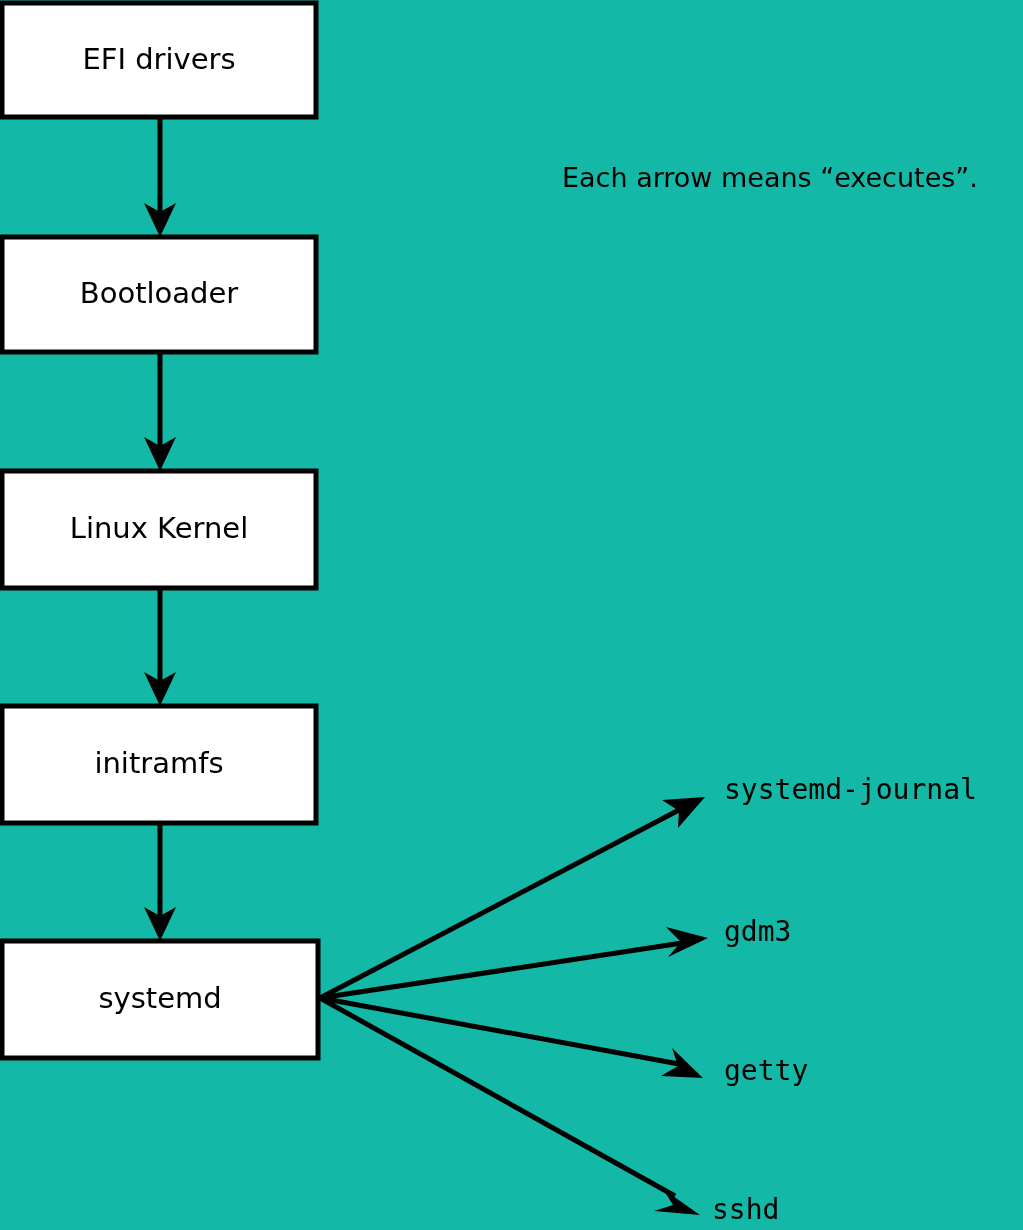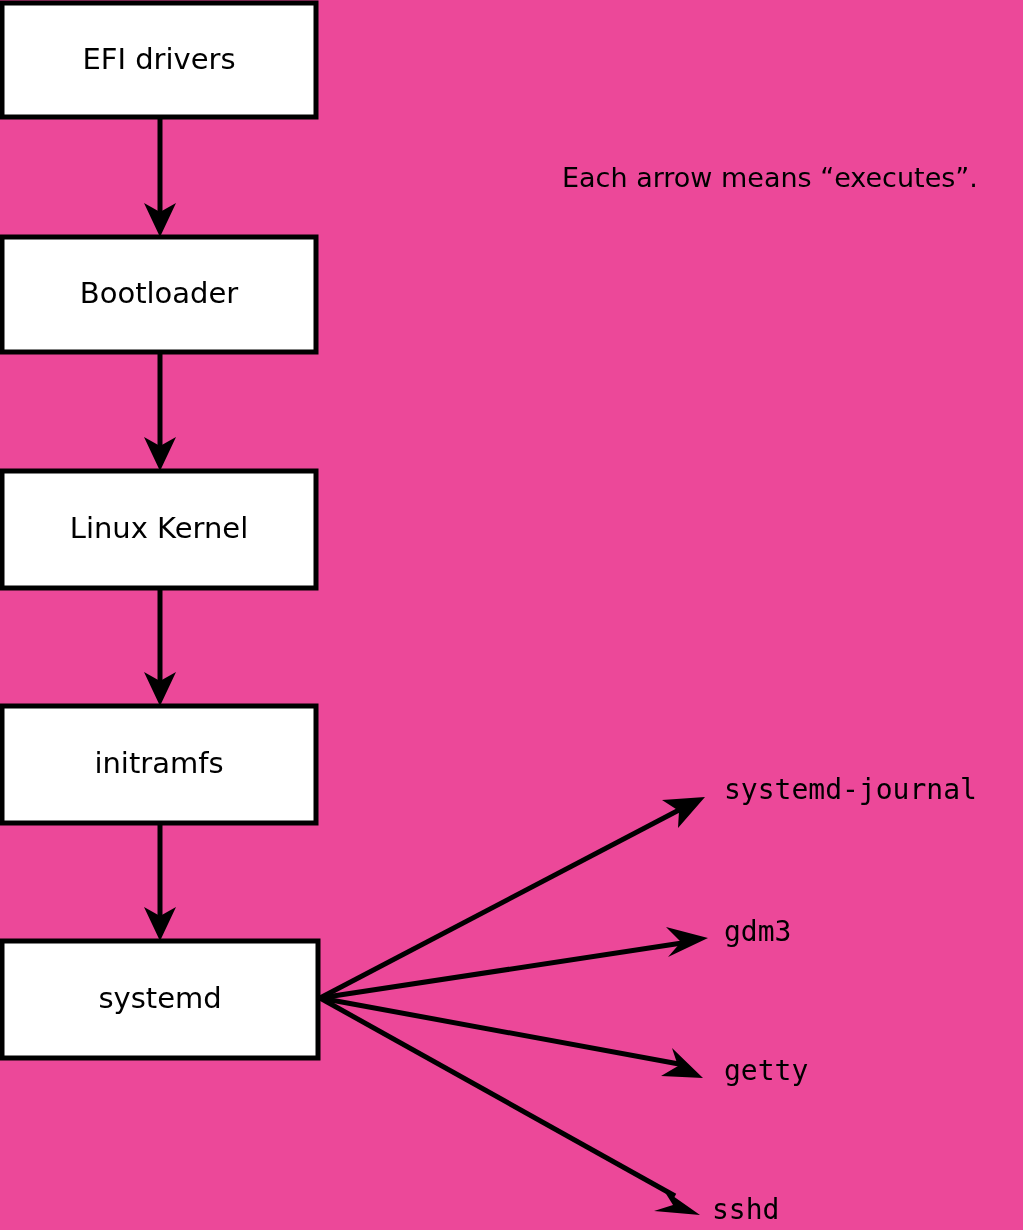--- a/index.html
+++ b/index.html
@@ -4,21 +4,21 @@
 <style>
   html, body {
     margin: 0;
     padding: 0;
     background: #ffffff;
   }
   #canvas {
     position: relative;
     width: 1023px;
     height: 1230px;
-    background: #ec4899;
+    background: #14b8a6;
     overflow: hidden;
     font-family: "DejaVu Sans", sans-serif;
   }
   #diagram-svg {
     position: absolute;
     left: 0;
     top: 0;
     width: 1023px;
     height: 1230px;
     display: block;

